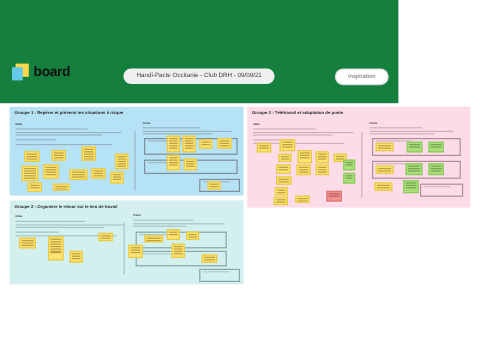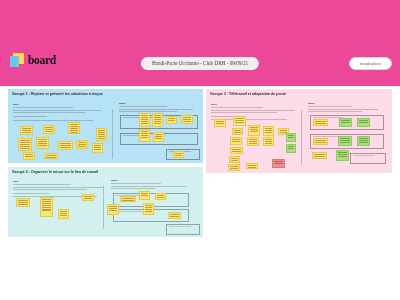--- a/index.html
+++ b/index.html
@@ -6,23 +6,22 @@
   html, body {
     width: 400px; height: 300px;
     background: #ffffff;
     font-family: "Liberation Sans", sans-serif;
     overflow: hidden;
   }
 
   
   .topbar {
     position: absolute; left: 0; top: 0;
-    width: 400px; height: 86px;
-    background: #ec4899;
-    font-family: Liberation Serif, serif;
+    width: 332px; height: 86px;
+    background: #15803d;
   }
   .brand {
     position: absolute; left: 10px; top: 53px;
     display: flex; align-items: center; gap: 4px;
   }
   .logo-mark {
     position: relative; width: 14px; height: 14px;
   }
   .logo-mark .sq-y {
     position: absolute; left: 3px; top: 0;

